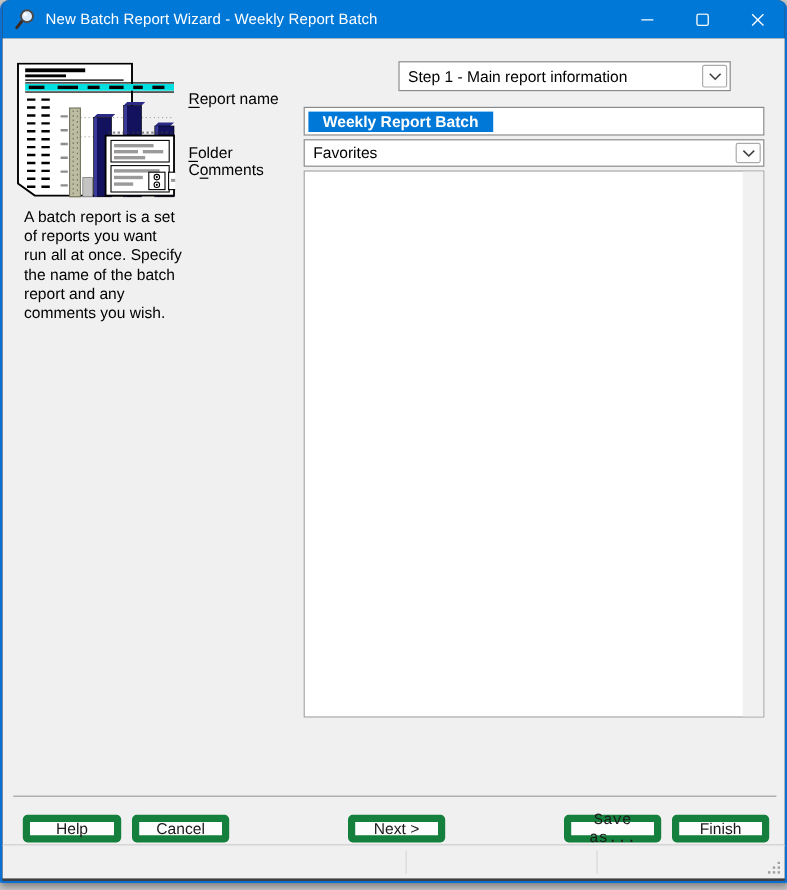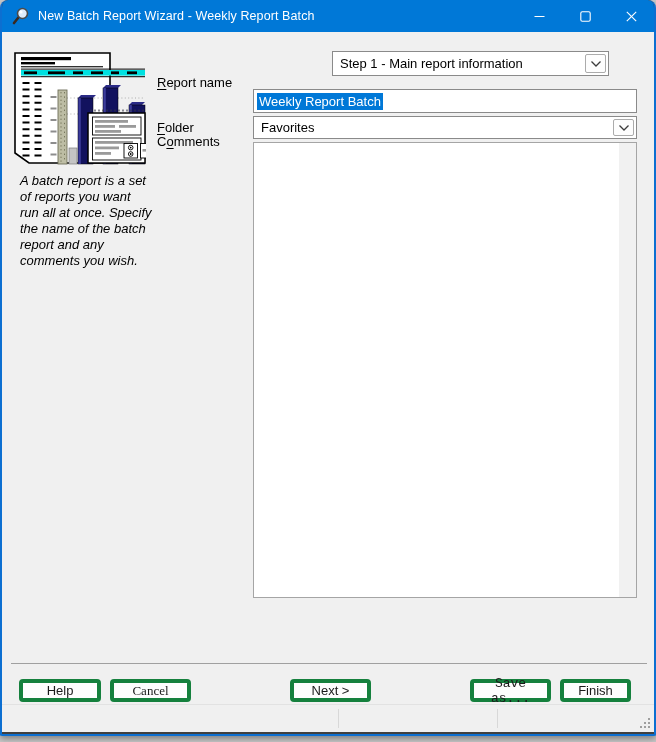--- a/index.html
+++ b/index.html
@@ -33,55 +33,55 @@
   }
   .combo .combo-text{ position:absolute; left:7px; top:0; bottom:0; display:flex; align-items:center; white-space:nowrap; }
   .combo .drop-btn{
     position:absolute; right:2px; top:2px; bottom:2px; width:21px;
     background:#fdfdfd; border:1px solid #ababab; border-radius:2px;
     display:flex; align-items:center; justify-content:center;
   }
 
   .step-combo{ left:330px; top:19px; width:277px; height:25px; }
   .name-input{ position:absolute; left:251px; top:57px; width:384px; height:24px; background:#fff; border:1px solid #8a8a8a; font-size:13px; display:flex; align-items:center; padding-left:3px; }
-  .name-input .selected-text{ background:#0078d7; color:#fff; padding:1px 2px; white-space:nowrap; }
+  .name-input .selected-text{ background:#0078d7; color:#fff; padding:1px 12px; white-space:nowrap;font-weight:bold; }
   .folder-combo{ left:251px; top:84px; width:384px; height:23px; }
 
   .comments-box{
     position:absolute; left:251px; top:110px; width:384px; height:456px;
     background:#fff; border:1px solid #a5a5a5;
   }
   .comments-box .vscroll{
     position:absolute; right:0; top:0; bottom:0; width:17px; background:#f1f1f1;
   }
 
   .field-label{ position:absolute; left:155px; font-size:13px; color:#000; white-space:nowrap; }
   .field-label u{ text-underline-offset:2px; }
   .lbl-report{ top:43px; }
   .lbl-folder{ top:88px; }
   .lbl-comments{ top:102px; }
 
   .wizard-graphic{ position:absolute; left:12px; top:20px; width:132px; height:117px; }
 
   .description{ position:absolute; left:18px; top:141px; width:142px; font-size:13px; line-height:16px; color:#000; }
-  .description div{ white-space:nowrap;font-style:italic; }
+  .description div{ white-space:nowrap; }
 
   .separator{ position:absolute; left:9px; top:631px; width:636px; height:1px; background:#a0a0a0; }
 
   .btn{
     position:absolute; top:647px; height:23px; background:#fdfdfd;
-    border:4px solid #15803d; border-radius:4px; font-size:13px; color:#1a1a1a;
+    border:6px solid #15803d; border-radius:4px; font-size:13px; color:#1a1a1a;
     display:flex; align-items:center; justify-content:center; cursor:default;
     font-family:"Liberation Sans", sans-serif;
   }
   .btn-help{ left:17px; width:82px; }
-  .btn-cancel{ left:108px; width:81px;font-family:Liberation Serif, serif; }
+  .btn-cancel{ left:108px; width:81px; }
   .btn-next{ left:288px; width:81px; }
   .btn-saveas{ left:468px; width:81px;font-family:Liberation Mono, monospace; }
-  .btn-finish{ left:558px; width:71px; }
+  .btn-finish{ left:558px; width:81px; }
 
   
   .statusbar{ position:relative; width:652px; height:28px; background:#f0f0f0; border-top:1px solid #e2e2e2; }
   .status-divider{ position:absolute; top:4px; bottom:4px; width:1px; background:#d8d8d8; }
   .sd-1{ left:336px; } .sd-2{ left:495px; }
   .resize-grip{ position:absolute; right:3px; bottom:3px; width:11px; height:11px; }
 </style>
 </head>
 <body>
 

